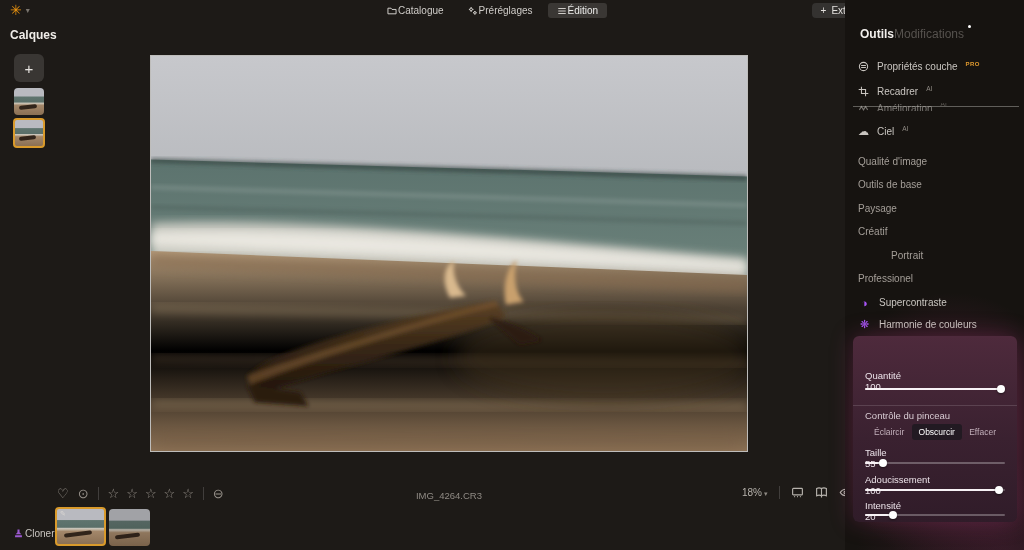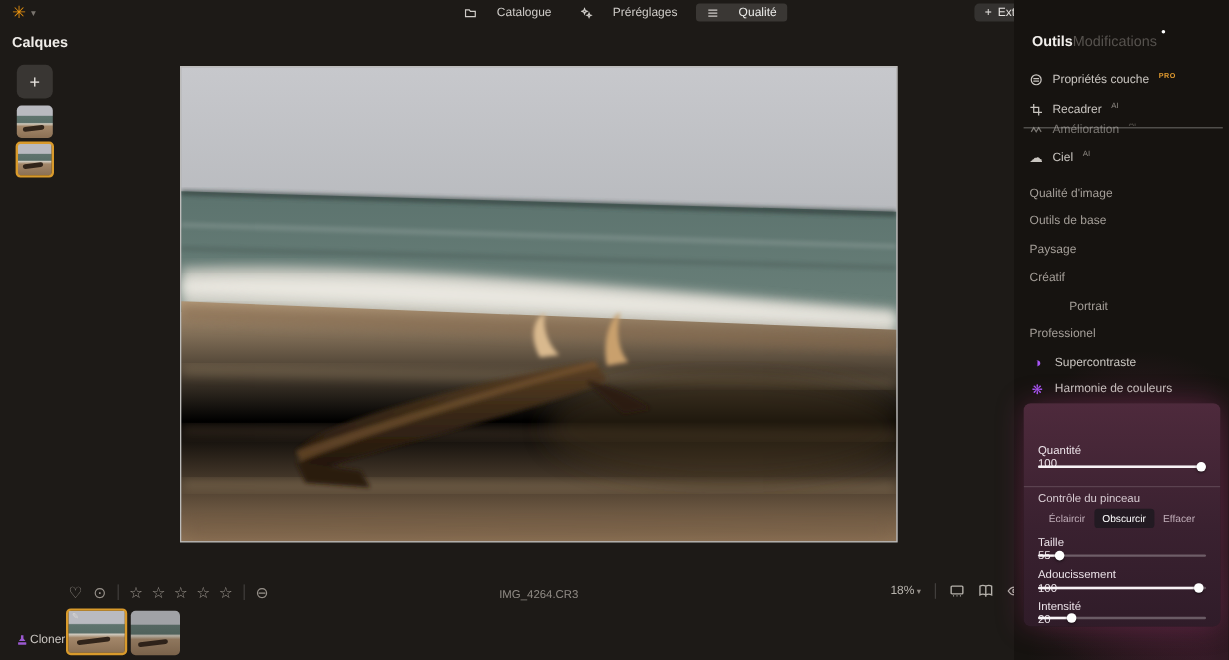--- a/index.html
+++ b/index.html
@@ -5,21 +5,21 @@
   * { margin:0; padding:0; box-sizing:border-box; }
   html,body { width:1024px; height:550px; overflow:hidden; background:#14110f; }
   body { font-family:"Liberation Sans", sans-serif; }
   .app { position:absolute; width:1024px; height:550px; background:#1d1a17; overflow:hidden; }
 
   
   .logo-cluster { position:absolute; left:10px; top:2px; display:flex; align-items:center; gap:4px; }
   .logo-glyph { color:#e8920f; font-size:14px; }
   .logo-caret { color:#7a756f; font-size:8px; }
   .center-tabs { position:absolute; left:378px; top:3px; display:flex; gap:6px; }
-  .tab { display:flex; align-items:center; gap:17px; padding:2px 9px; border-radius:3px; color:#cfccc8; font-size:10px; cursor:default; }
+  .tab { display:flex; align-items:center; gap:1px; padding:2px 9px; border-radius:3px; color:#cfccc8; font-size:10px; cursor:default; }
   .tab.active { background:#3a3734; color:#ececea; }
   .tab svg { width:10px; height:10px; stroke:#cfccc8; fill:none; stroke-width:1.6; }
   .tr-cluster { position:absolute; right:6px; top:3px; display:flex; align-items:center; gap:10px; }
   .pill-btn { display:flex; align-items:center; gap:5px; background:#343230; border-radius:4px; padding:2px 9px; color:#e2dfdc; font-size:10px; }
   .pill-btn.export { background:#2c2a28; position:relative; }
   .export-circle { width:11px; height:11px; border-radius:50%; background:#0f0d0c; color:#fff; font-size:7px; display:flex; align-items:center; justify-content:center; }
   .notif-dot { position:absolute; right:-4px; top:-2px; width:3px; height:3px; border-radius:50%; background:#fff; }
   .win-controls { display:flex; align-items:center; gap:16px; margin-left:8px; color:#9b9792; font-size:10px; }
 
   
@@ -113,21 +113,21 @@
       <svg viewBox="0 0 16 16">
           <path d="M5 2l1 2.5L8.5 5.5 6 6.5 5 9 4 6.5 1.5 5.5 4 4.5z"></path>
           <path d="M11 8l.8 2 2 .8-2 .8-.8 2-.8-2-2-.8 2-.8z"></path>
         </svg>
       <span>Préréglages</span>
     </div>
     <div class="tab active">
       <svg viewBox="0 0 16 16">
           <path d="M2 4h12M2 8h12M2 12h12"></path>
         </svg>
-      <span>Qualité</span>
+      <span>Édition</span>
     </div>
   </div>
 
   <div class="tr-cluster">
     <div class="pill-btn">
       <span>+</span>
       <span>Extras</span>
     </div>
     <div class="pill-btn export">
       <span class="export-circle">↑</span>

